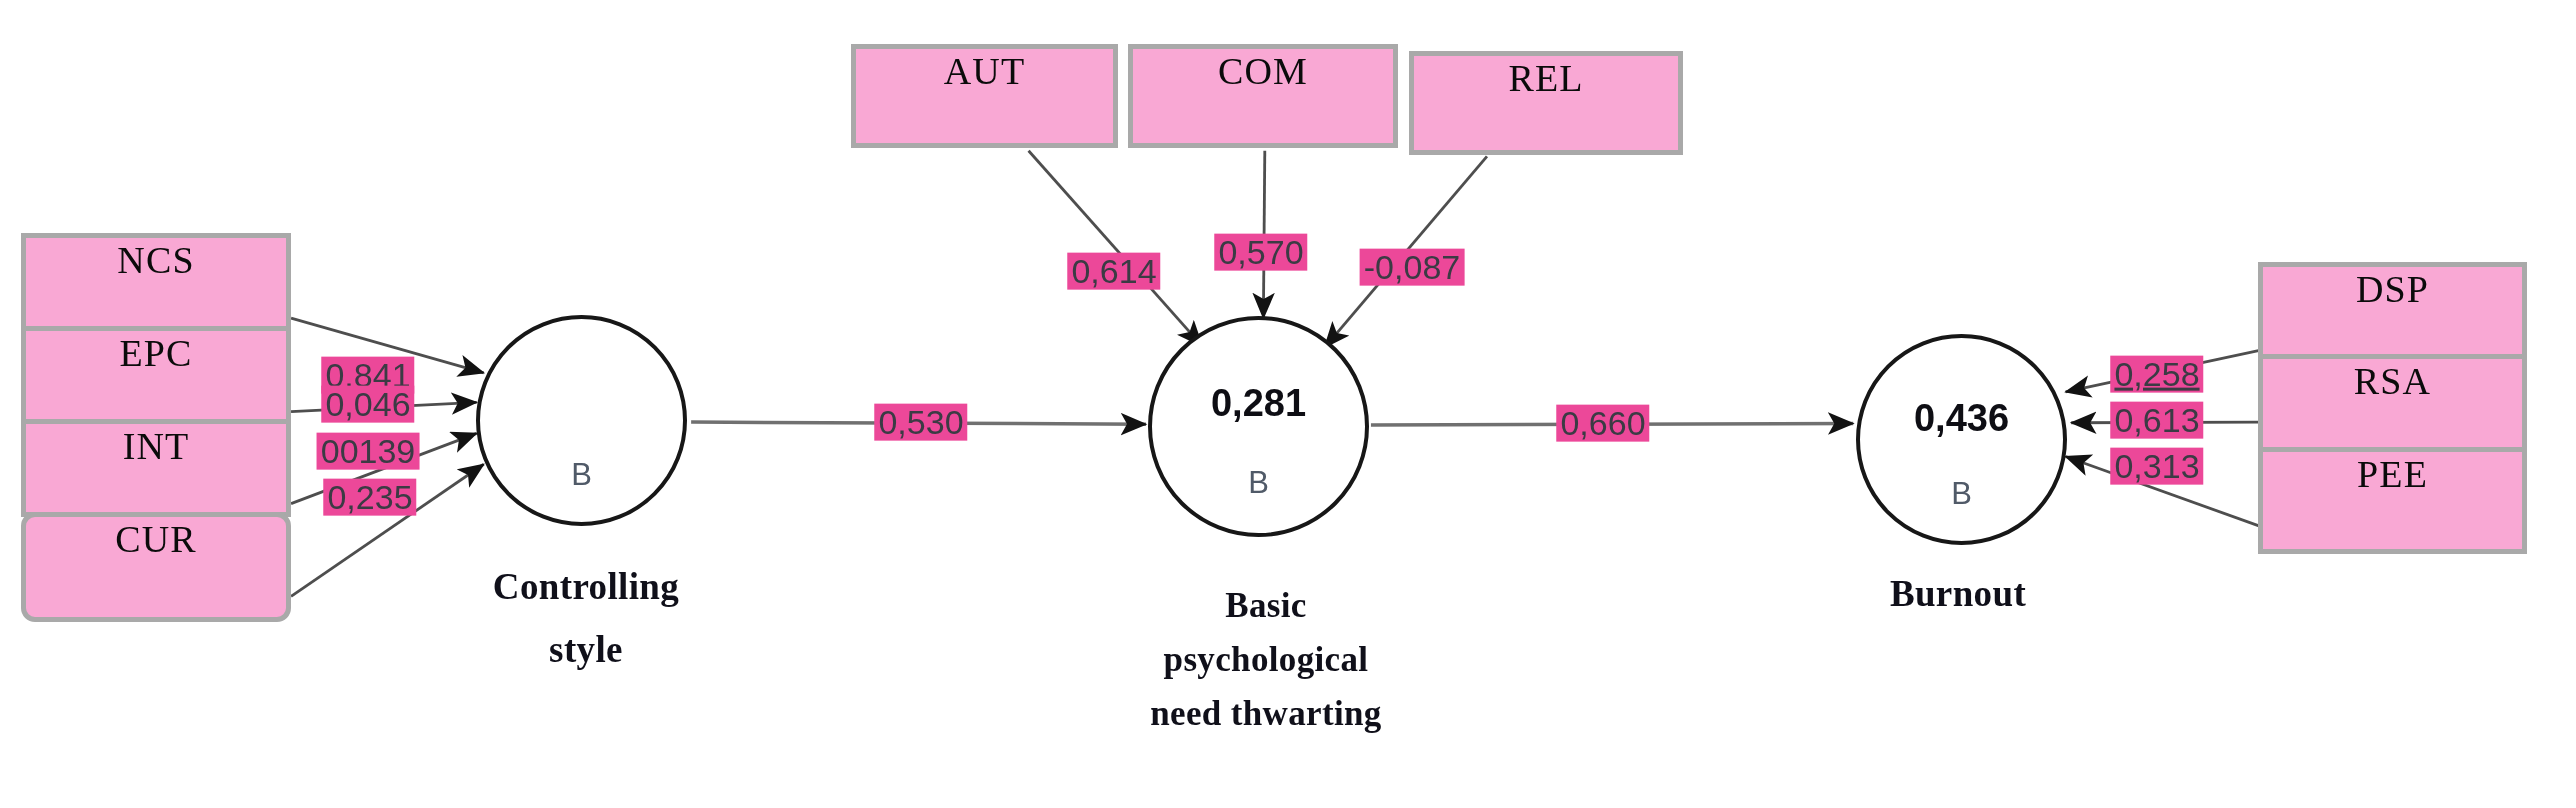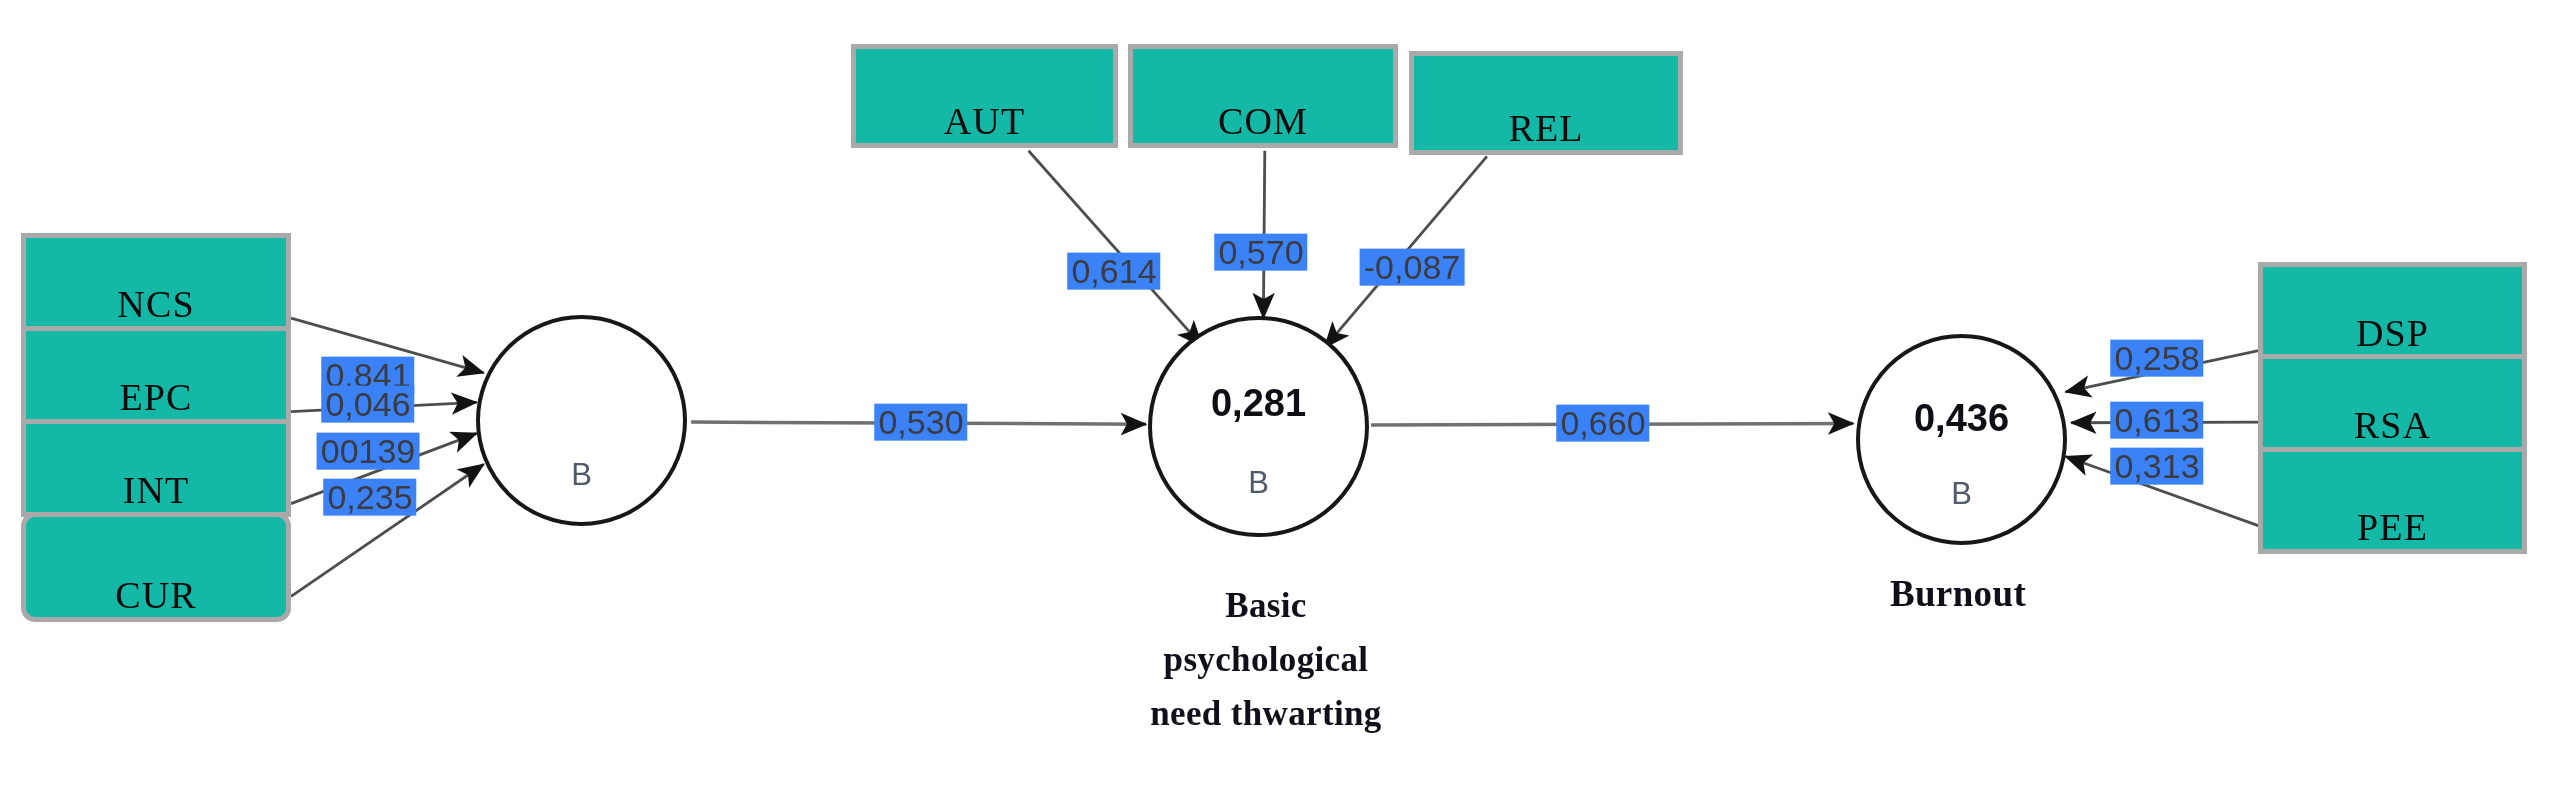--- a/index.html
+++ b/index.html
@@ -3,42 +3,42 @@
 <meta charset="utf-8">
 <style>
   html, body { margin:0; padding:0; background:#ffffff; }
   #stage {
     position:relative; width:2576px; height:809px; background:#ffffff;
     font-family:"Liberation Serif","DejaVu Serif",serif; overflow:hidden;
   }
   svg.wires { position:absolute; left:0; top:0; width:2576px; height:809px; }
 
   .ind-box {
-    position:absolute; box-sizing:border-box; background:#14b8a6;
-    border:5.6px solid #a9a9a9; display:flex; align-items:flex-end; justify-content:center;
+    position:absolute; box-sizing:border-box; background:#f9a8d4;
+    border:5.6px solid #a9a9a9; display:flex; align-items:flex-start; justify-content:center;
     font-size:38px; color:#0b0b0b; letter-spacing:0.03em;
   }
   .circle {
     position:absolute; box-sizing:border-box; border:4.2px solid #171717;
     border-radius:50%; background:#ffffff;
   }
   .circle .r2 {
     position:absolute; top:30%; left:0; width:100%; text-align:center; line-height:1;
     font-family:"Liberation Sans","DejaVu Sans",sans-serif; font-weight:bold;
     font-size:38px; color:#0e0e14;
   }
   .circle .bmark {
     position:absolute; top:69%; left:0; width:100%; text-align:center; line-height:1;
     font-family:"Liberation Sans","DejaVu Sans",sans-serif;
     font-size:31px; color:#505a68;
   }
   .val {
     position:absolute; transform:translate(-50%,-50%);
     font-family:"Liberation Sans","DejaVu Sans",sans-serif;
-    font-size:34px; color:#3b3b44; background:#3b82f6; padding:0 4.2px;
+    font-size:34px; color:#3b3b44; background:#ec4899; padding:0 4.2px;
     line-height:1.08; white-space:nowrap;
   }
   .concept {
     position:absolute; text-align:center; font-weight:bold; color:#10101a;
     font-size:37px; line-height:63px; letter-spacing:0.01em;
   }
   .concept.three { font-size:35px; line-height:54px; }
   .concept span { display:block; }
 </style>
 </head>
@@ -117,27 +117,31 @@
 
   <div class="val" style="left:368px; top:355px;margin-top:20px;">0,841</div>
   <div class="val" style="left:368px; top:404px;">0,046</div>
   <div class="val" style="left:368px; top:451px;">00139</div>
   <div class="val" style="left:370px; top:497px;">0,235</div>
 
   <div class="val" style="left:1114px; top:271px;">0,614</div>
   <div class="val" style="left:1261px; top:252px;">0,570</div>
   <div class="val" style="left:1412px; top:267px;">-0,087</div>
 
-  <div class="val" style="left:2157px; top:358px;">0,258</div>
+  <div class="val" style="left:2157px; top:374px;text-decoration:underline;">0,258</div>
   <div class="val" style="left:2157px; top:420px;">0,613</div>
   <div class="val" style="left:2157px; top:466px;">0,313</div>
 
   <div class="val" style="left:921px; top:422px;">0,530</div>
   <div class="val" style="left:1603px; top:423px;">0,660</div>
 
+  <div class="concept" style="left:410px; top:555px; width:352px;">
+    <span>Controlling</span>
+    <span>style</span>
+  </div>
   <div class="concept three" style="left:1055px; top:579px; width:422px;">
     <span>Basic</span>
     <span>psychological</span>
     <span>need thwarting</span>
   </div>
   <div class="concept" style="left:1782px; top:562px; width:352px;">
     <span>Burnout</span>
   </div>
 
 </div>

